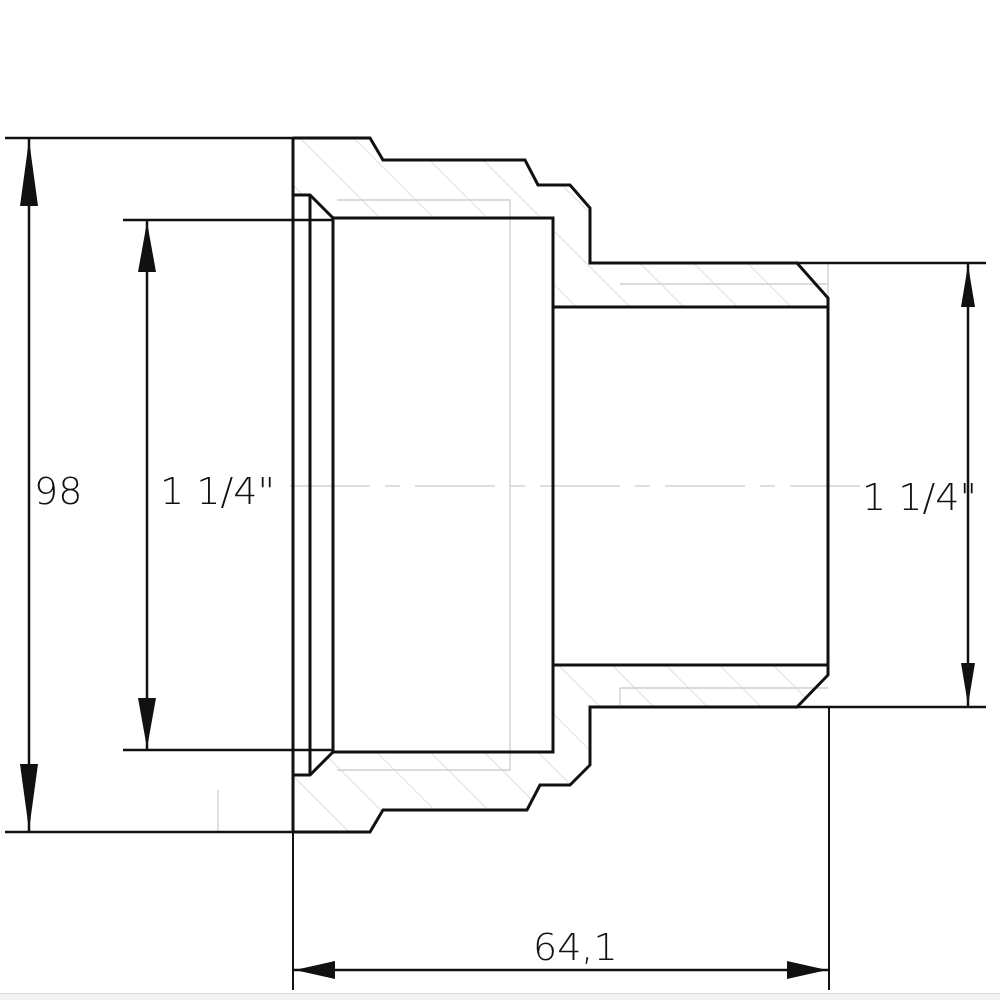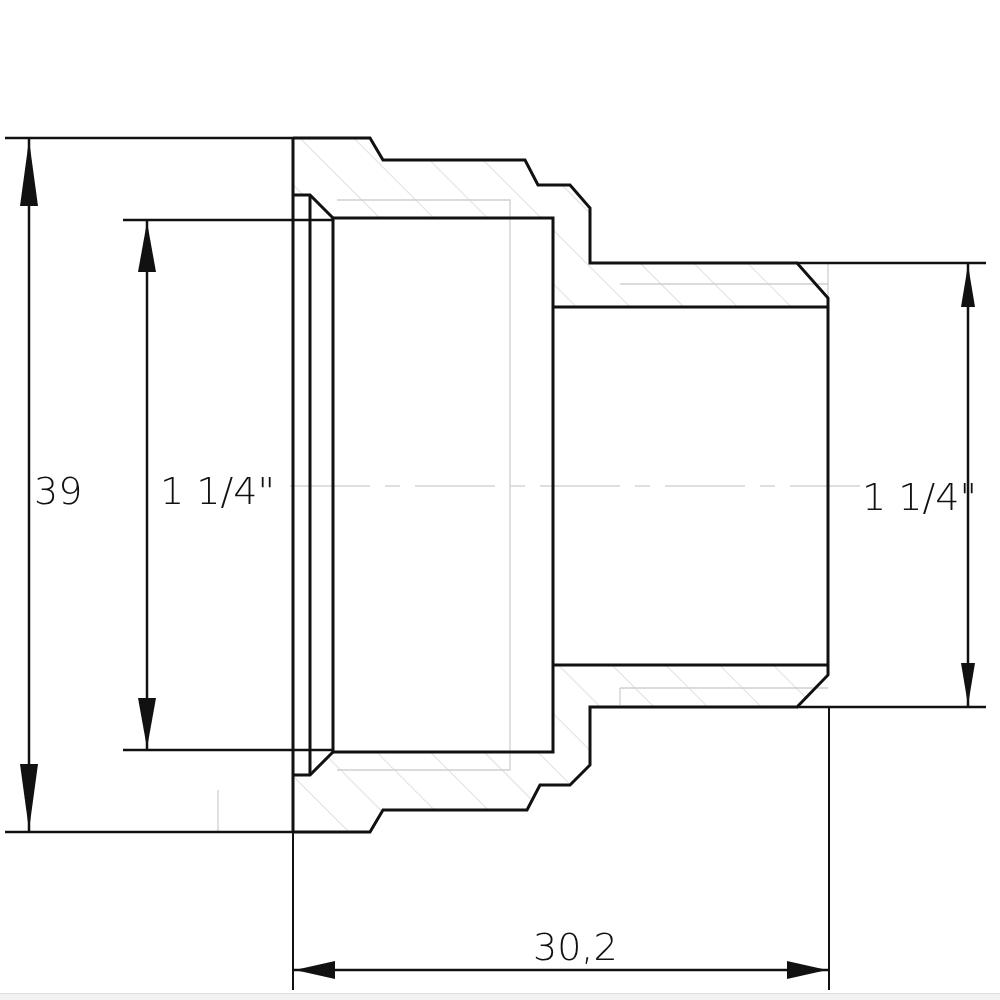--- a/index.html
+++ b/index.html
@@ -84,18 +84,18 @@
 
   <g stroke="#111" fill="#111">
     <line x1="293" y1="832" x2="293" y2="990" stroke-width="2"></line>
     <line x1="829" y1="707" x2="829" y2="990" stroke-width="2"></line>
     <line x1="293" y1="970" x2="829" y2="970" stroke-width="2.5"></line>
     <polygon points="295,970 335,961 335,979" stroke="none"></polygon>
     <polygon points="827,970 787,961 787,979" stroke="none"></polygon>
   </g>
 </svg>
 
-<div class="dim-text" style="left:34px; top:472px;">39</div>
+<div class="dim-text" style="left:34px; top:472px;">98</div>
 <div class="dim-text" style="left:160px; top:472px;">1 1/4"</div>
 <div class="dim-text" style="left:862px; top:478px;">1 1/4"</div>
-<div class="dim-text" style="left:533px; top:928px;">30,2</div>
+<div class="dim-text" style="left:533px; top:928px;">64,1</div>
 
 <div class="footer-bar"></div>
 
 </body></html>

